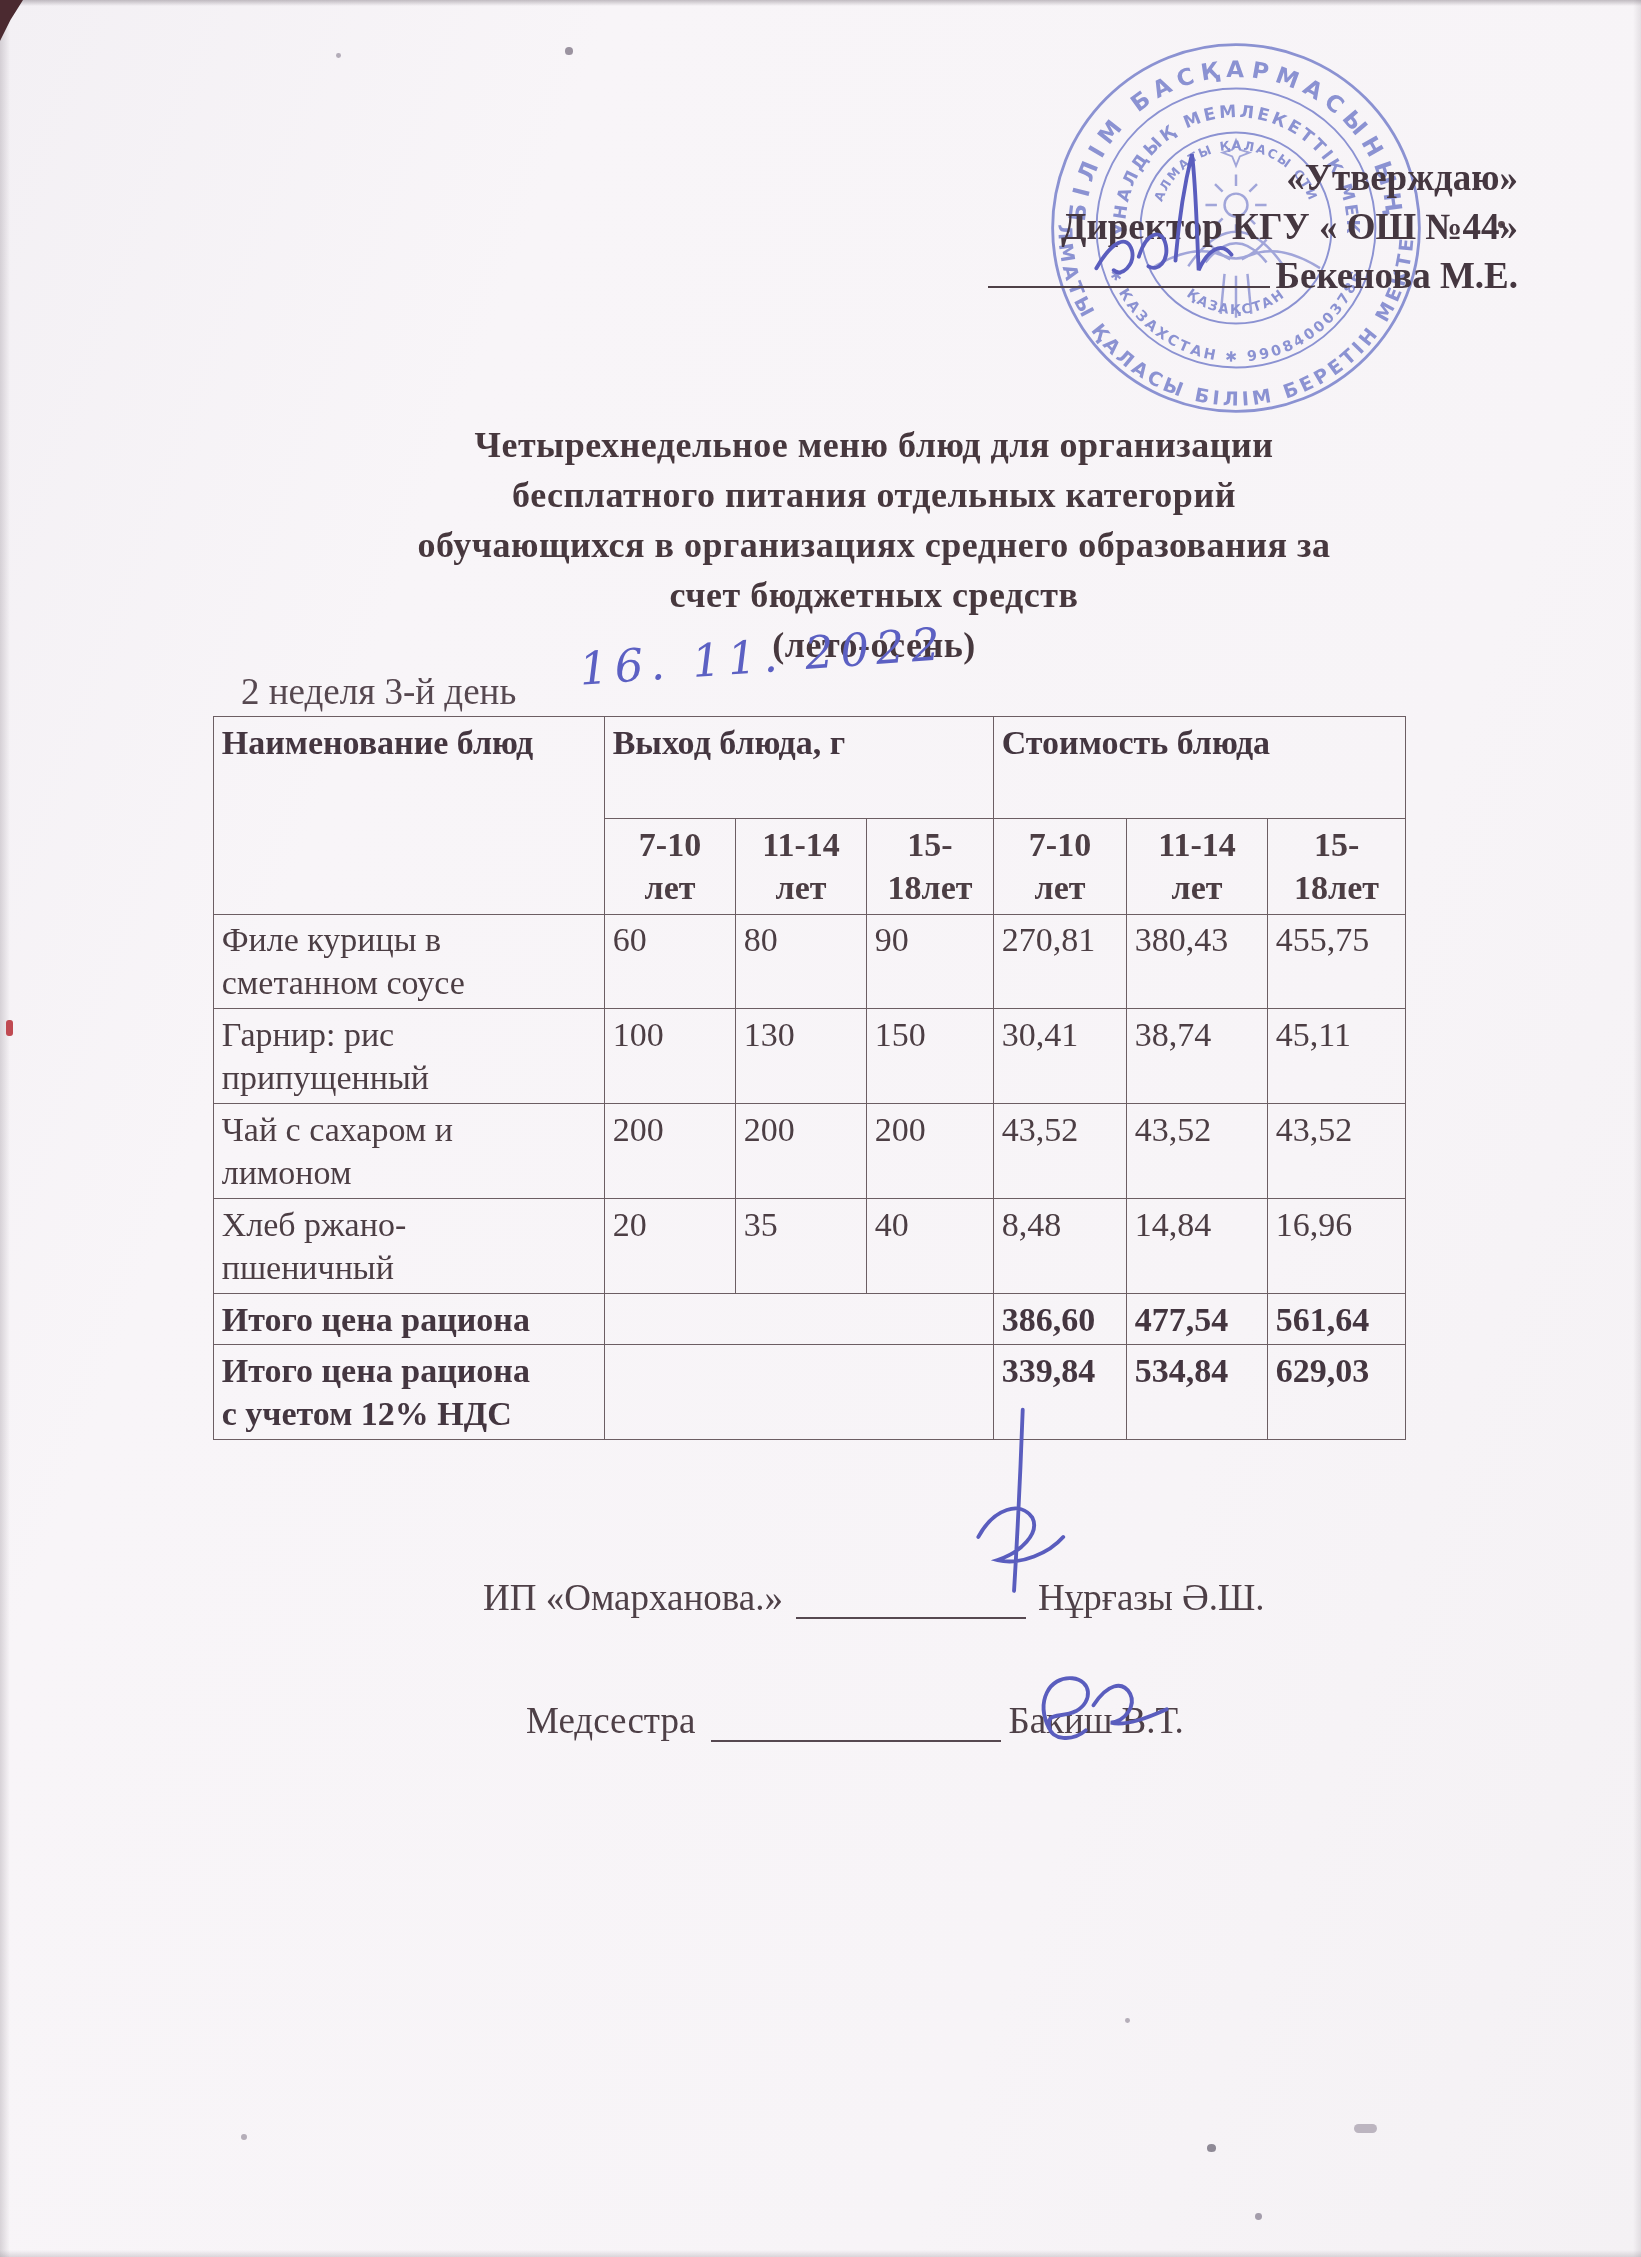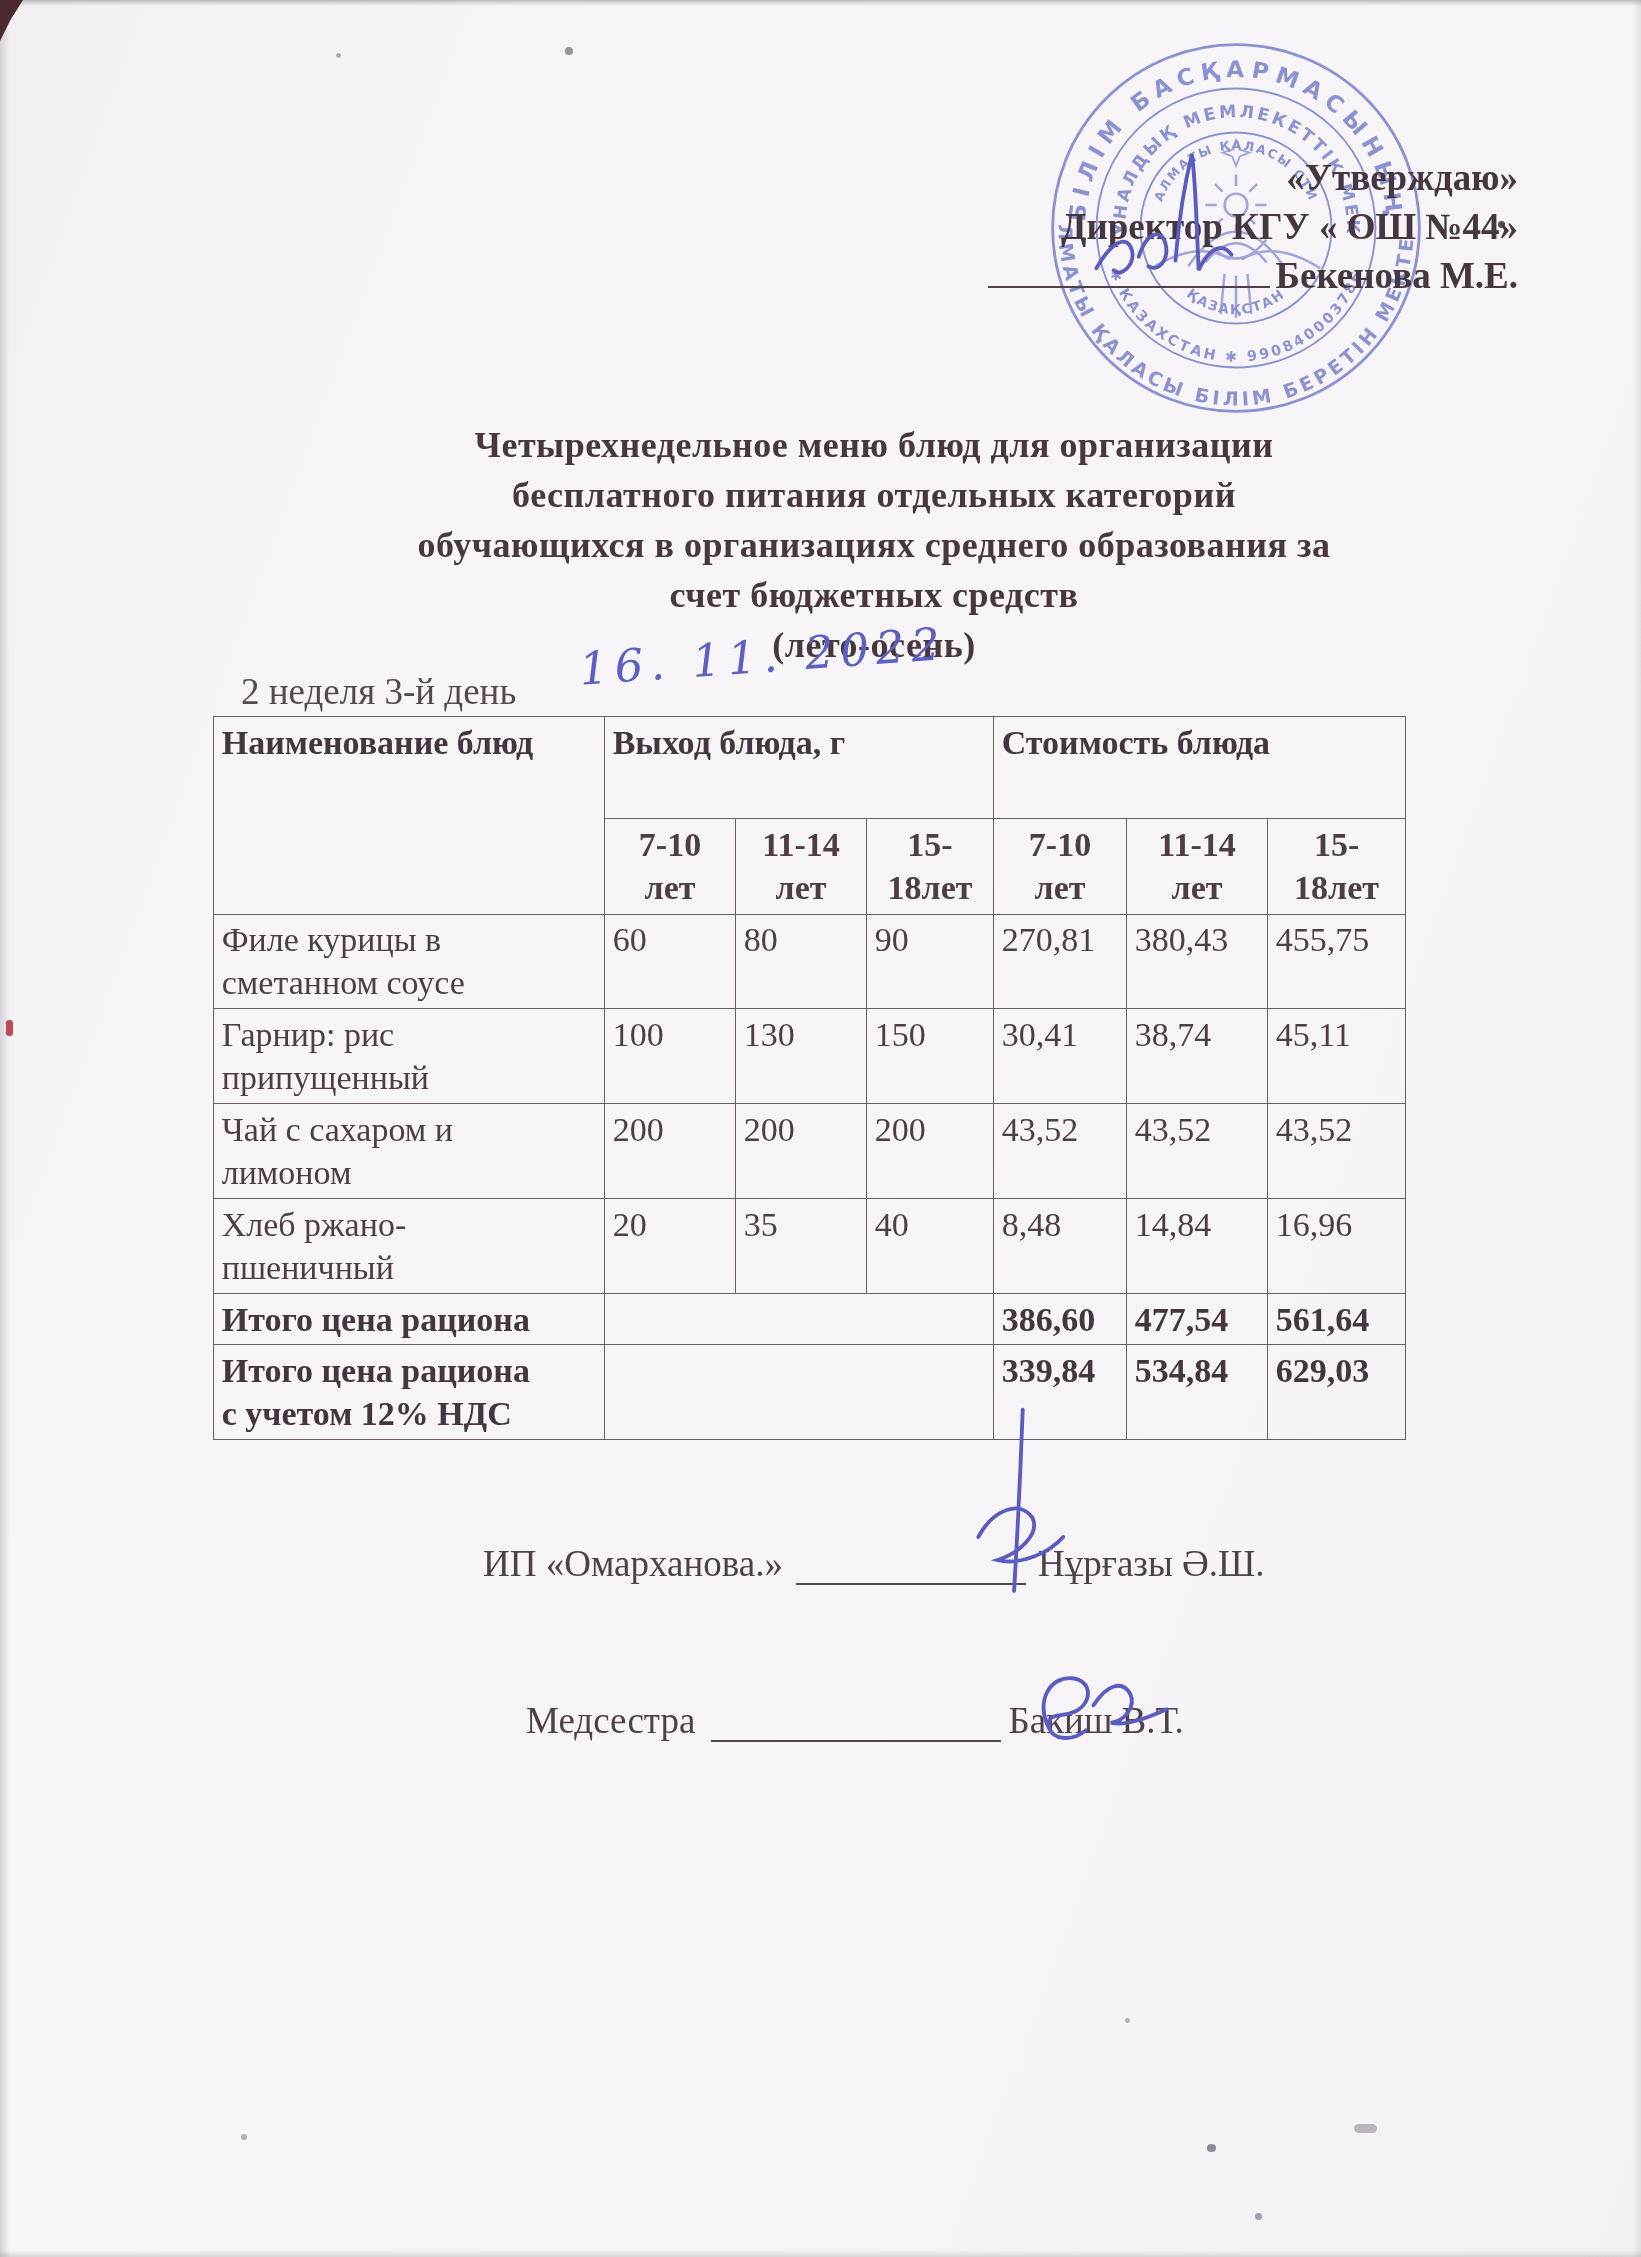--- a/index.html
+++ b/index.html
@@ -38,21 +38,21 @@
   td.dname{white-space:pre-line;padding-left:9.7px;padding-right:5.8px;}
   td.wval{padding-left:21px;}
   td.cval{padding-left:23px;}
   td.tlabel{font-weight:bold;white-space:pre-line;color:#443640;padding-left:9.7px;line-height:42px;}
   td.tval{font-weight:bold;color:#443640;padding-left:11.6px;}
   tr.h1 td{height:93px;} tr.h2 td{height:87px;}
   tr.body td{height:85px;} tr.trow td{height:41px;} tr.vrow td{height:81px;}
 
   
   .sigrow{position:absolute;display:flex;align-items:baseline;font-size:37px;color:#4e4047;}
-  .sig1{left:483px;top:1542px;} .sig2{left:526px;top:1699px;}
+  .sig1{left:483px;top:1576px;} .sig2{left:526px;top:1699px;}
   .sigline{display:inline-block;border-bottom:2.9px solid #564850;align-self:flex-end;height:5.8px;}
   .ink{position:absolute;}
   .ink path{fill:none;stroke:#5a5dbe;stroke-width:4;stroke-linecap:round;}
 </style>
 </head>
 <body>
 
 <div class="page">
 
   <div class="edge-top"></div>

